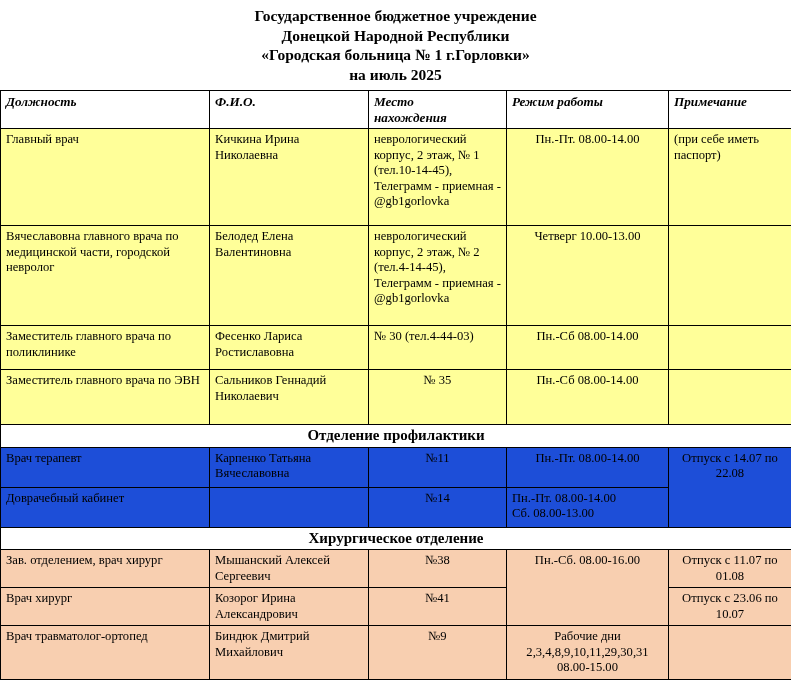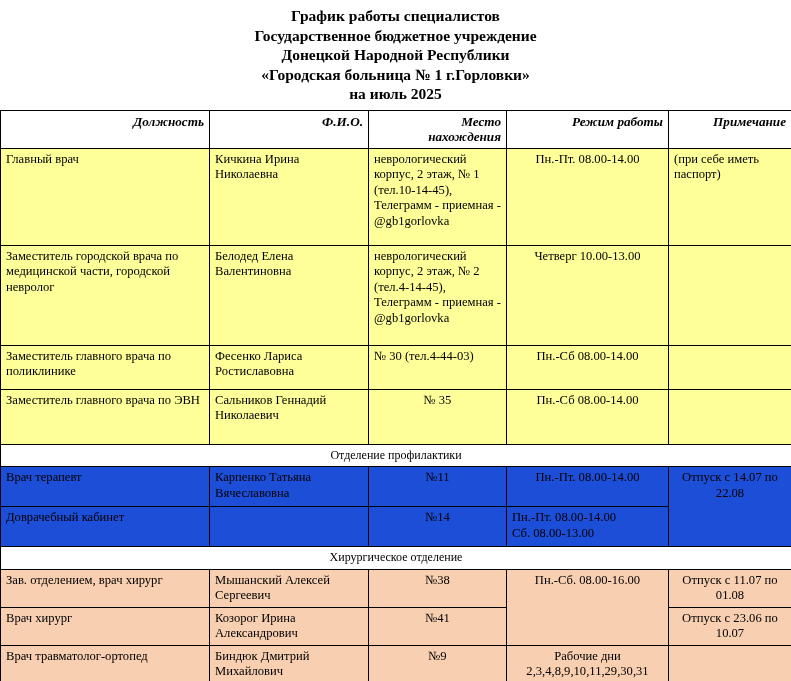--- a/index.html
+++ b/index.html
@@ -52,56 +52,55 @@
     vertical-align: top;
     padding: 3px 5px 3px 5px;
     line-height: 15.5px;
     word-wrap: break-word;
     overflow-wrap: break-word;
   }
 
   thead th {
     font-weight: bold;
     font-style: italic;
-    text-align: right;
+    text-align: left;
     vertical-align: top;
     background: #ffffff;
     padding-top: 4px;
     padding-bottom: 4px;
     font-size: 13.2px;
   }
 
   
   .ctr   { text-align: center; }
   .left  { text-align: left; }
   .vmid  { vertical-align: middle; }
 
   
   td.section-band {
     text-align: center;
-    font-weight: normal;
+    font-weight: bold;
     background: #ffffff;
-    font-size: 12px;
+    font-size: 15px;
     padding-top: 2px;
     padding-bottom: 2px;
     vertical-align: middle;
   }
 
   
   .sec-yellow td { background: #ffff99; }
   .sec-green  td { background: #1d4ed8; }
   .sec-orange td { background: #f8cfb0; }
 </style>
 </head>
 <body>
 
 <div id="sheet">
 
   <div class="title-block">
-    <div class="title-line">График работы специалистов</div>
     <div class="title-line">Государственное бюджетное учреждение</div>
     <div class="title-line">Донецкой Народной Республики</div>
     <div class="title-line">«Городская больница № 1 г.Горловки»</div>
     <div class="title-line">на июль 2025</div>
   </div>
 
   <table class="schedule">
     <colgroup>
       <col class="c-pos">
         <col class="c-fio">
@@ -127,21 +126,21 @@
 
       <tr class="sec-yellow" style="height:97px;">
         <td class="left">Главный врач</td>
         <td class="left">Кичкина Ирина Николаевна</td>
         <td class="left">неврологический корпус, 2 этаж, № 1 (тел.10-14-45), Телеграмм - приемная - @gb1gorlovka</td>
         <td class="ctr vmid">Пн.-Пт. 08.00-14.00</td>
         <td class="left">(при себе иметь паспорт)</td>
       </tr>
 
       <tr class="sec-yellow" style="height:100px;">
-        <td class="left">Заместитель городской врача по медицинской части, городской невролог</td>
+        <td class="left">Вячеславовна главного врача по медицинской части, городской невролог</td>
         <td class="left">Белодед Елена Валентиновна</td>
         <td class="left">неврологический корпус, 2 этаж, № 2 (тел.4-14-45), Телеграмм - приемная - @gb1gorlovka</td>
         <td class="ctr vmid">Четверг 10.00-13.00</td>
         <td class="left"></td>
       </tr>
 
       <tr class="sec-yellow" style="height:44px;">
         <td class="left">Заместитель главного врача по поликлинике</td>
         <td class="left">Фесенко Лариса Ростиславовна</td>
         <td class="left">№ 30 (тел.4-44-03)</td>

